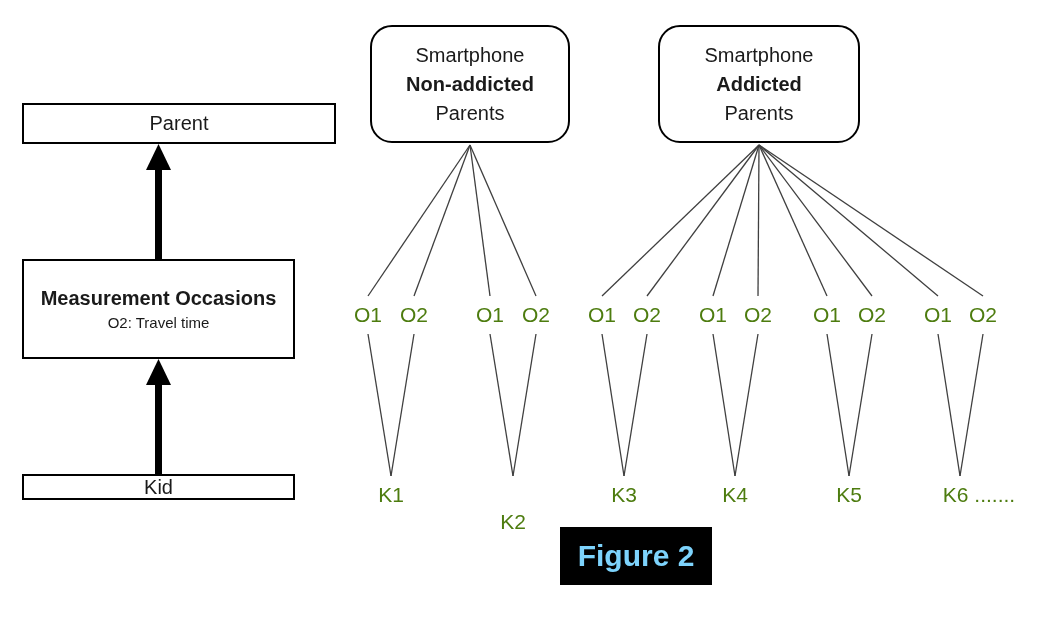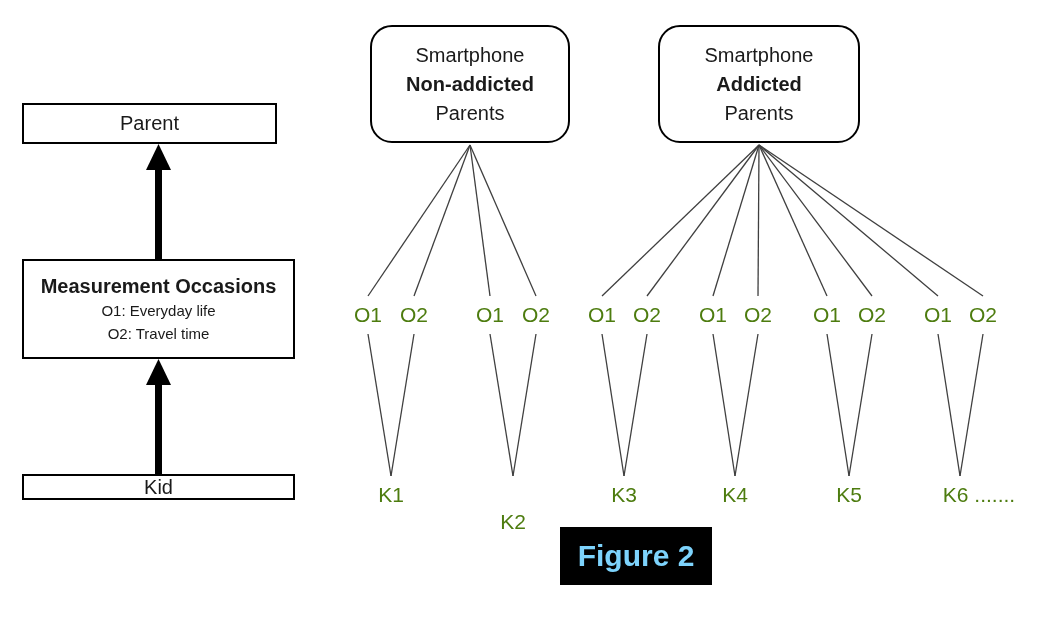--- a/index.html
+++ b/index.html
@@ -6,21 +6,21 @@
   .canvas {
     position:relative; width:1054px; height:620px; background:#ffffff;
     font-family:"Liberation Sans", sans-serif; color:#1a1a1a; overflow:hidden;
   }
   svg.lines { position:absolute; left:0; top:0; width:1054px; height:620px; }
 
   .rect-box {
     position:absolute; border:2px solid #000; background:#fff; box-sizing:border-box;
     display:flex; align-items:center; justify-content:center; text-align:center;
   }
-  .parent-box  { left:22px; top:103px; width:255px; height:41px; font-size:20px; }
+  .parent-box  { left:22px; top:103px; width:314px; height:41px; font-size:20px; }
   .kid-box     { left:22px; top:474px; width:273px; height:26px; font-size:20px; }
   .measure-box { left:22px; top:259px; width:273px; height:100px; flex-direction:column; }
   .measure-title { font-size:20px; line-height:26px;font-weight:bold; }
   .measure-sub   { font-size:15px; line-height:23px; }
 
   .group-box {
     position:absolute; top:25px; height:118px; border:2px solid #000; border-radius:22px;
     background:#fff; box-sizing:border-box; display:flex; flex-direction:column;
     align-items:center; justify-content:center; text-align:left;
     font-size:20px; line-height:29px;
@@ -81,21 +81,20 @@
         <line x1="983" y1="334" x2="960" y2="476" stroke="#3f3f3f" stroke-width="1.3"></line>
       </g>
   </svg>
 
   <div class="rect-box parent-box">
     <span>Parent</span>
   </div>
 
   <div class="rect-box measure-box">
     <div class="measure-title">Measurement Occasions</div>
-    <div class="measure-sub">O1: Everyday life</div>
     <div class="measure-sub">O2: Travel time</div>
   </div>
 
   <div class="rect-box kid-box">
     <span>Kid</span>
   </div>
 
   <div class="group-box group-box-0">
     <span>Smartphone</span>
     <span class="bold-line">Non-addicted</span>

